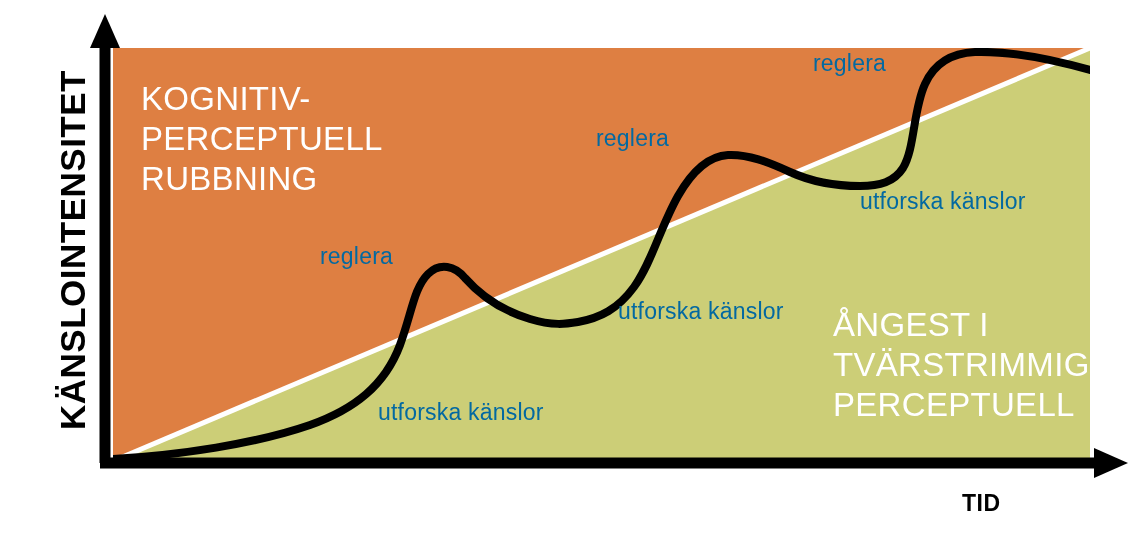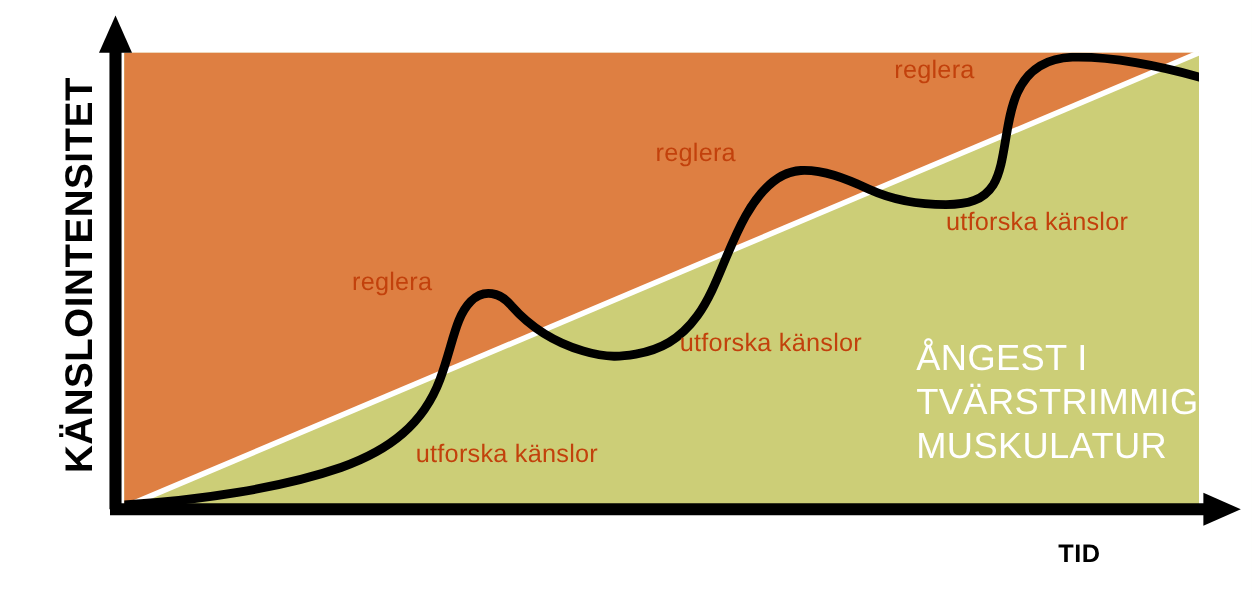--- a/index.html
+++ b/index.html
@@ -59,21 +59,21 @@
     top: 79px;
     text-align: left;
   }
   #zone-anxiety-title {
     left: 833px;
     top: 305px;
     text-align: left;
   }
   .curve-label {
     position: absolute;
-    color: #c2410c;
+    color: #0369a1;
     font-size: 23px;
     font-weight: 400;
     white-space: nowrap;
     letter-spacing: 0.2px;
   }
   #label-reglera-1 { left: 320px; top: 243px; }
   #label-reglera-2 { left: 596px; top: 125px; }
   #label-reglera-3 { left: 813px; top: 50px; }
   #label-utforska-1 { left: 378px; top: 399px; }
   #label-utforska-2 { left: 618px; top: 298px; }
@@ -124,24 +124,27 @@
     <g>
       <line x1="100" y1="463" x2="1095" y2="463" stroke="#000000" stroke-width="11"></line>
       <polygon points="1128,463 1094,448 1094,478" fill="#000000"></polygon>
     </g>
   </svg>
 
   <div class="axis-label" id="y-axis-label">KÄNSLOINTENSITET</div>
 
   <div class="axis-label" id="x-axis-label">TID</div>
 
+  <div class="zone-title" id="zone-cognitive-title">KOGNITIV-
+PERCEPTUELL
+RUBBNING</div>
 
   <div class="zone-title" id="zone-anxiety-title">ÅNGEST I
 TVÄRSTRIMMIG
-MUSKULATUR</div>
+PERCEPTUELL</div>
 
   <div class="curve-label" id="label-reglera-1">reglera</div>
 
   <div class="curve-label" id="label-reglera-2">reglera</div>
 
   <div class="curve-label" id="label-reglera-3">reglera</div>
 
   <div class="curve-label" id="label-utforska-1">utforska känslor</div>
 
   <div class="curve-label" id="label-utforska-2">utforska känslor</div>

